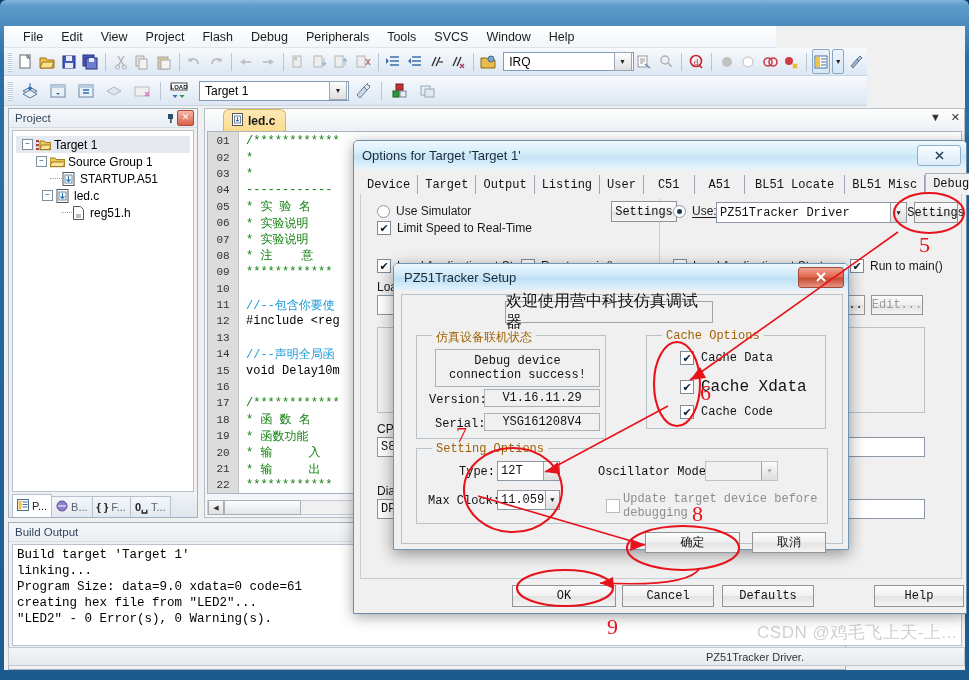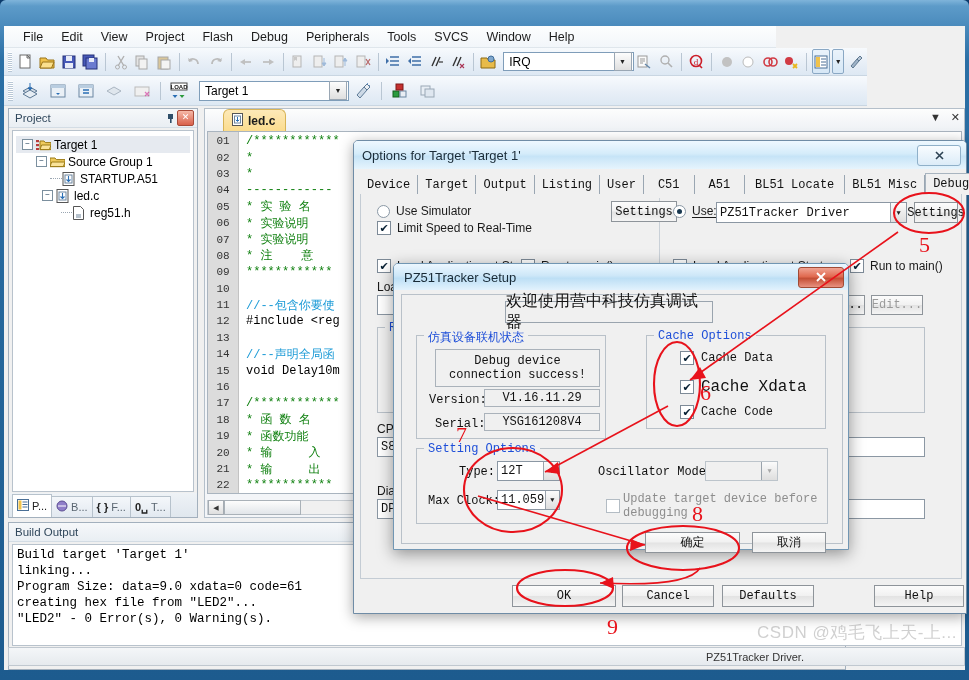--- a/index.html
+++ b/index.html
@@ -283,22 +283,22 @@
   .btn.dim{color:#9a9a9a;}
   .field{
     background:#fff;border:1px solid #8b97a3;box-sizing:border-box;
     font-family:"Liberation Mono",monospace;font-size:12px;color:#111;
     display:flex;align-items:center;padding-left:3px;overflow:hidden;white-space:nowrap;
   }
   .gbox{
     border:1px solid #b9c1c9;box-sizing:border-box;position:absolute;
   }
   .gbox-ttl{
-    position:absolute;top:-7px;left:7px;background:#f0f0f0;padding:0 4px;
-    font-family:"Liberation Mono",monospace;font-size:12px;color:#1d4ed8;white-space:nowrap;
+    position:absolute;top:-7px;left:15px;background:#f0f0f0;padding:0 4px;
+    font-family:"Liberation Mono",monospace;font-size:12px;color:#a16207;white-space:nowrap;
   }
   .cb{
     background:#fff;border:1px solid #8b97a3;box-sizing:border-box;
     display:flex;align-items:center;justify-content:space-between;
     font-family:"Liberation Mono",monospace;font-size:12px;color:#111;padding-left:3px;
   }
   .cb .drop{
     width:15px;height:100%;background:linear-gradient(180deg,#fbfbfb,#dedede);
     border-left:1px solid #9aa3ac;display:flex;align-items:center;justify-content:center;
     font-size:7px;color:#222;

